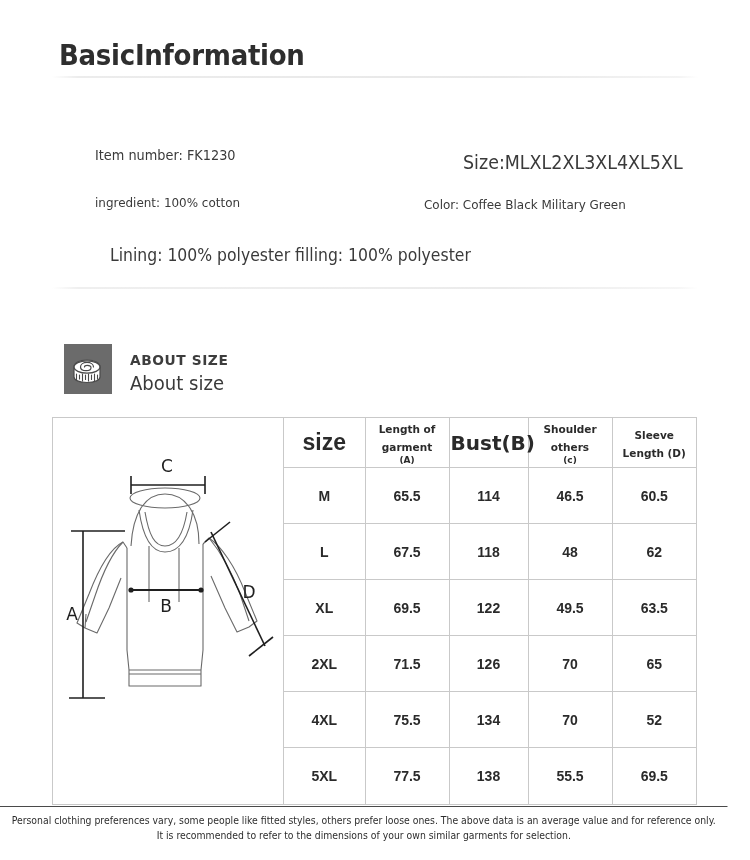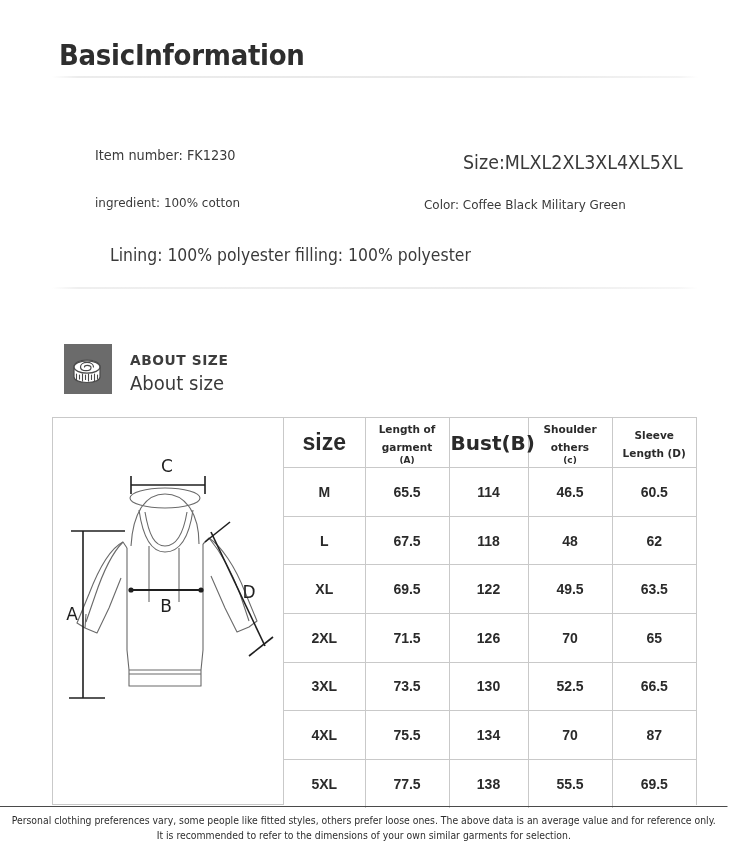--- a/index.html
+++ b/index.html
@@ -342,32 +342,25 @@
         <td>63.5</td>
       </tr>
       <tr>
         <td>2XL</td>
         <td>71.5</td>
         <td>126</td>
         <td>70</td>
         <td>65</td>
       </tr>
       <tr>
-        <td>3XL</td>
-        <td>73.5</td>
-        <td>130</td>
-        <td>52.5</td>
-        <td>66.5</td>
-      </tr>
-      <tr>
         <td>4XL</td>
         <td>75.5</td>
         <td>134</td>
         <td>70</td>
-        <td>87</td>
+        <td>52</td>
       </tr>
       <tr>
         <td>5XL</td>
         <td>77.5</td>
         <td>138</td>
         <td>55.5</td>
         <td>69.5</td>
       </tr>
     </tbody>
   </table>

